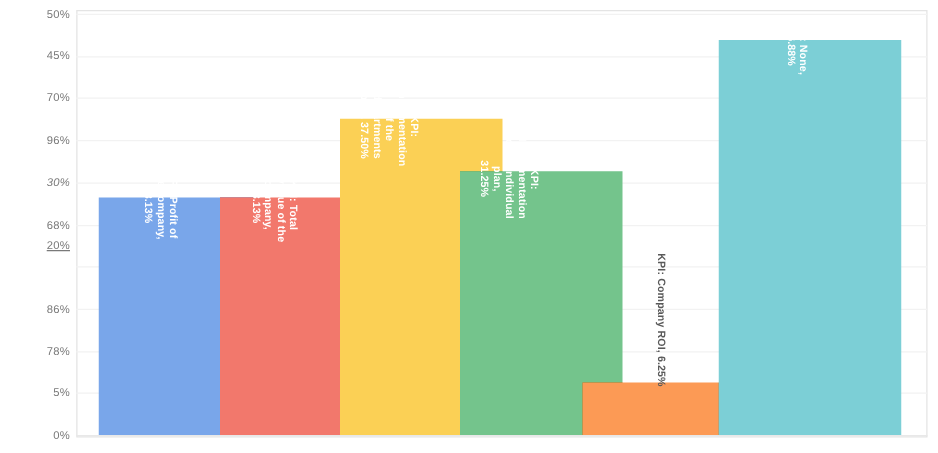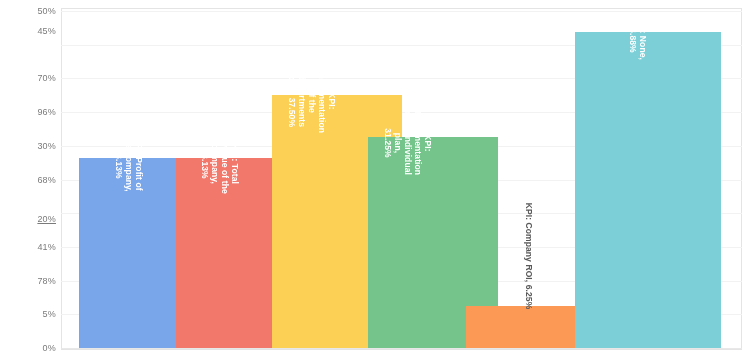--- a/index.html
+++ b/index.html
@@ -130,27 +130,27 @@
       <div class="gridline" style="top: 179.5px;"></div>
       <div class="gridline" style="top: 213.2px;"></div>
       <div class="gridline" style="top: 246.9px;"></div>
       <div class="gridline" style="top: 280.6px;"></div>
       <div class="gridline" style="top: 314.3px;"></div>
       <div class="gridline baseline" style="top: 348px;"></div>
     </div>
 
   <div id="y-axis">
       <div class="ytick" style="top: 11px;">50%</div>
-      <div class="ytick" style="top: 31px; text-align: right;">45%</div>
+      <div class="ytick" style="top: 44px; text-align: right;">45%</div>
       <div class="ytick" style="top: 78.4px;">70%</div>
       <div class="ytick" style="top: 112.1px;">96%</div>
-      <div class="ytick" style="top: 145.8px;">30%</div>
+      <div class="ytick" style="top: 145.8px; font-style: italic;">30%</div>
       <div class="ytick" style="top: 179.5px;">68%</div>
-      <div class="ytick" style="top: 219px; text-decoration: underline;">20%</div>
-      <div class="ytick" style="top: 246.9px;">41%</div>
+      <div class="ytick" style="top: 196px; text-decoration: underline;">20%</div>
+      <div class="ytick" style="top: 246.9px;">86%</div>
       <div class="ytick" style="top: 280.6px;">78%</div>
       <div class="ytick" style="top: 314.3px;">5%</div>
       <div class="ytick" style="top: 348px;">0%</div>
     </div>
 
   <div id="bars-layer">
       <div class="bar" style="left: 79px; width: 129px; height: 189.596px; background: rgb(121, 166, 234);">
         <div class="bar-label" style="color: rgb(255, 255, 255);">KPI: Profit of the company, 28.13%</div>
       </div>
       <div class="bar-overlap" style="left: 176px; width: 32px; height: 189.596px; background: rgb(201, 96, 111);"></div>

